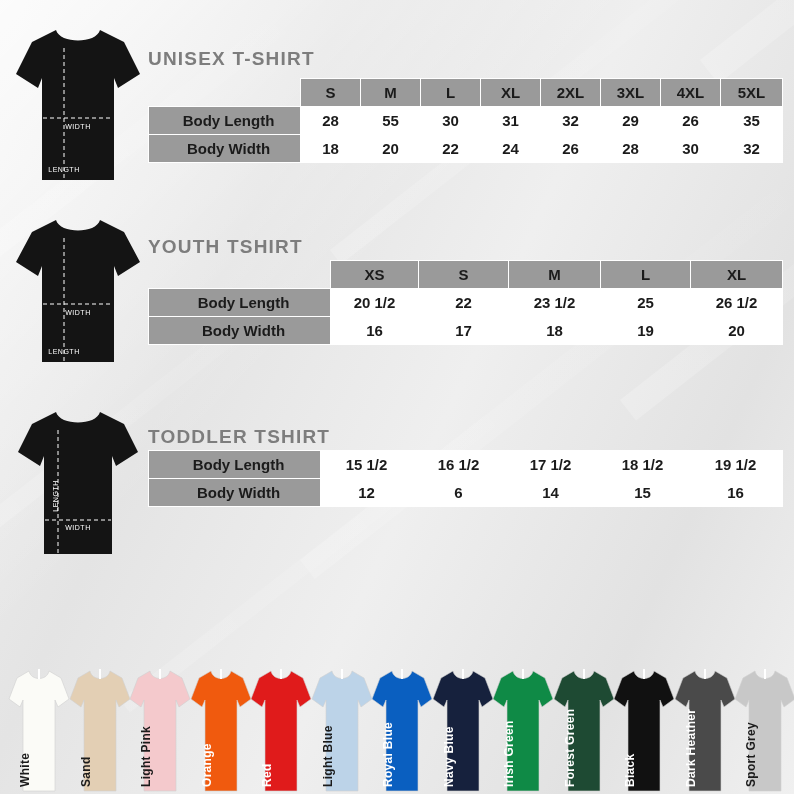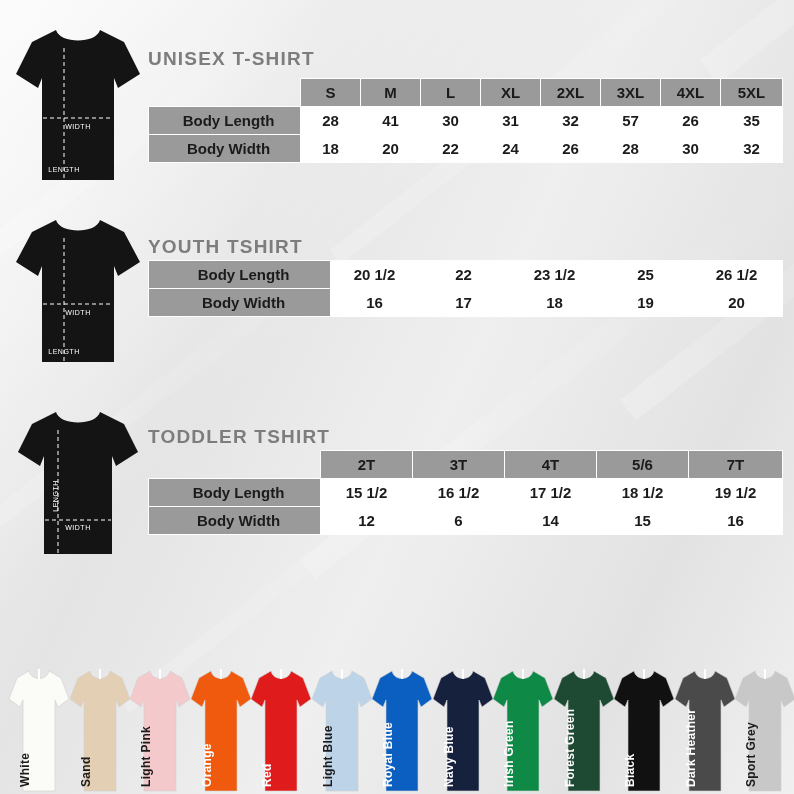--- a/index.html
+++ b/index.html
@@ -151,25 +151,25 @@
         <th>L</th>
         <th>XL</th>
         <th>2XL</th>
         <th>3XL</th>
         <th>4XL</th>
         <th>5XL</th>
       </tr>
       <tr>
         <td class="rowhead">Body Length</td>
         <td>28</td>
-        <td>41</td>
+        <td>55</td>
         <td>30</td>
         <td>31</td>
         <td>32</td>
-        <td>57</td>
+        <td>29</td>
         <td>26</td>
         <td>35</td>
       </tr>
       <tr>
         <td class="rowhead">Body Width</td>
         <td>18</td>
         <td>20</td>
         <td>22</td>
         <td>24</td>
         <td>26</td>
@@ -195,20 +195,28 @@
     <table class="size" style="left:148px; top:260px; width:634px;">
       <colgroup>
         <col style="width:182px">
           <col style="width:88px">
           <col style="width:90px">
           <col style="width:92px">
           <col style="width:90px">
           <col style="width:92px">
       </colgroup>
       <tbody>
+          <tr>
+        <th class="blank"></th>
+        <th>XS</th>
+        <th>S</th>
+        <th>M</th>
+        <th>L</th>
+        <th>XL</th>
+      </tr>
       <tr>
         <td class="rowhead">Body Length</td>
         <td>20 1/2</td>
         <td>22</td>
         <td>23 1/2</td>
         <td>25</td>
         <td>26 1/2</td>
       </tr>
       <tr>
         <td class="rowhead">Body Width</td>
@@ -236,28 +244,20 @@
     <table class="size" style="left:148px; top:450px; width:634px;">
       <colgroup>
         <col style="width:172px">
           <col style="width:92px">
           <col style="width:92px">
           <col style="width:92px">
           <col style="width:92px">
           <col style="width:94px">
       </colgroup>
       <tbody>
-          <tr>
-        <th class="blank"></th>
-        <th>2T</th>
-        <th>3T</th>
-        <th>4T</th>
-        <th>5/6</th>
-        <th>7T</th>
-      </tr>
       <tr>
         <td class="rowhead">Body Length</td>
         <td>15 1/2</td>
         <td>16 1/2</td>
         <td>17 1/2</td>
         <td>18 1/2</td>
         <td>19 1/2</td>
       </tr>
       <tr>
         <td class="rowhead">Body Width</td>

